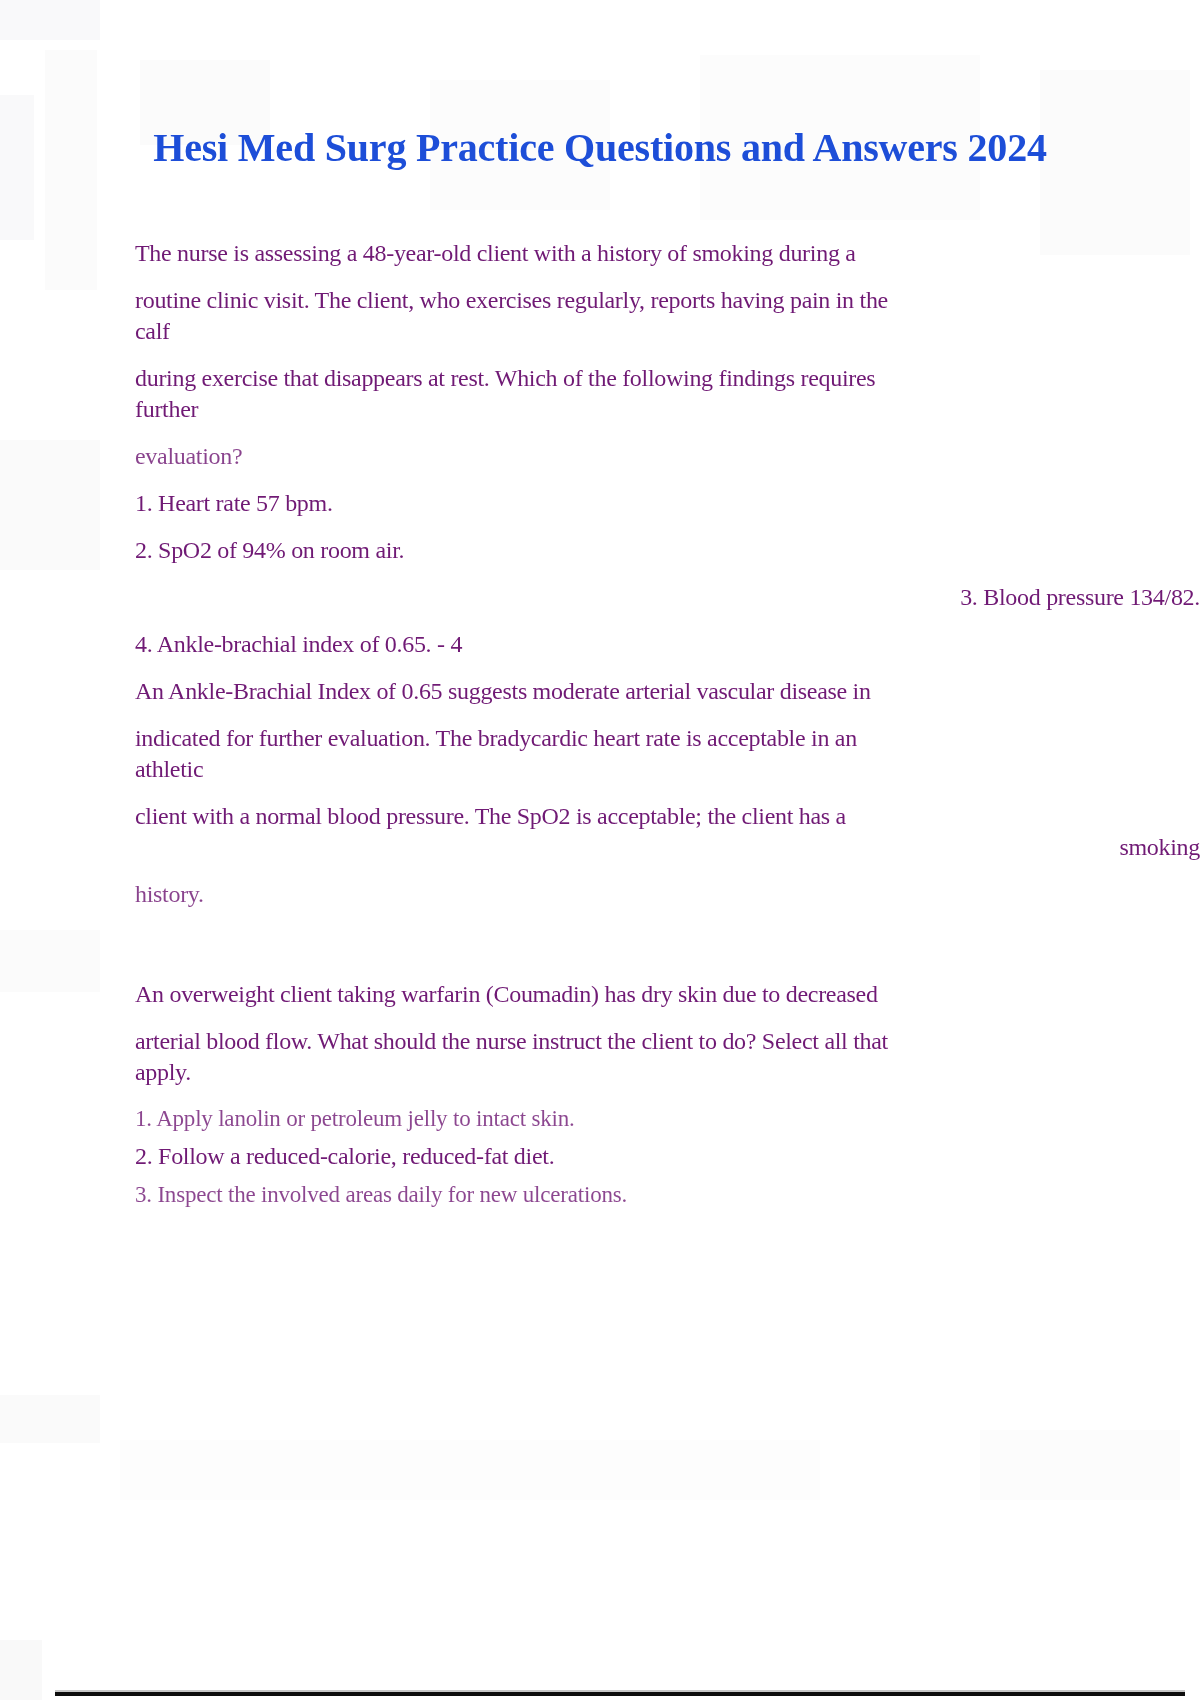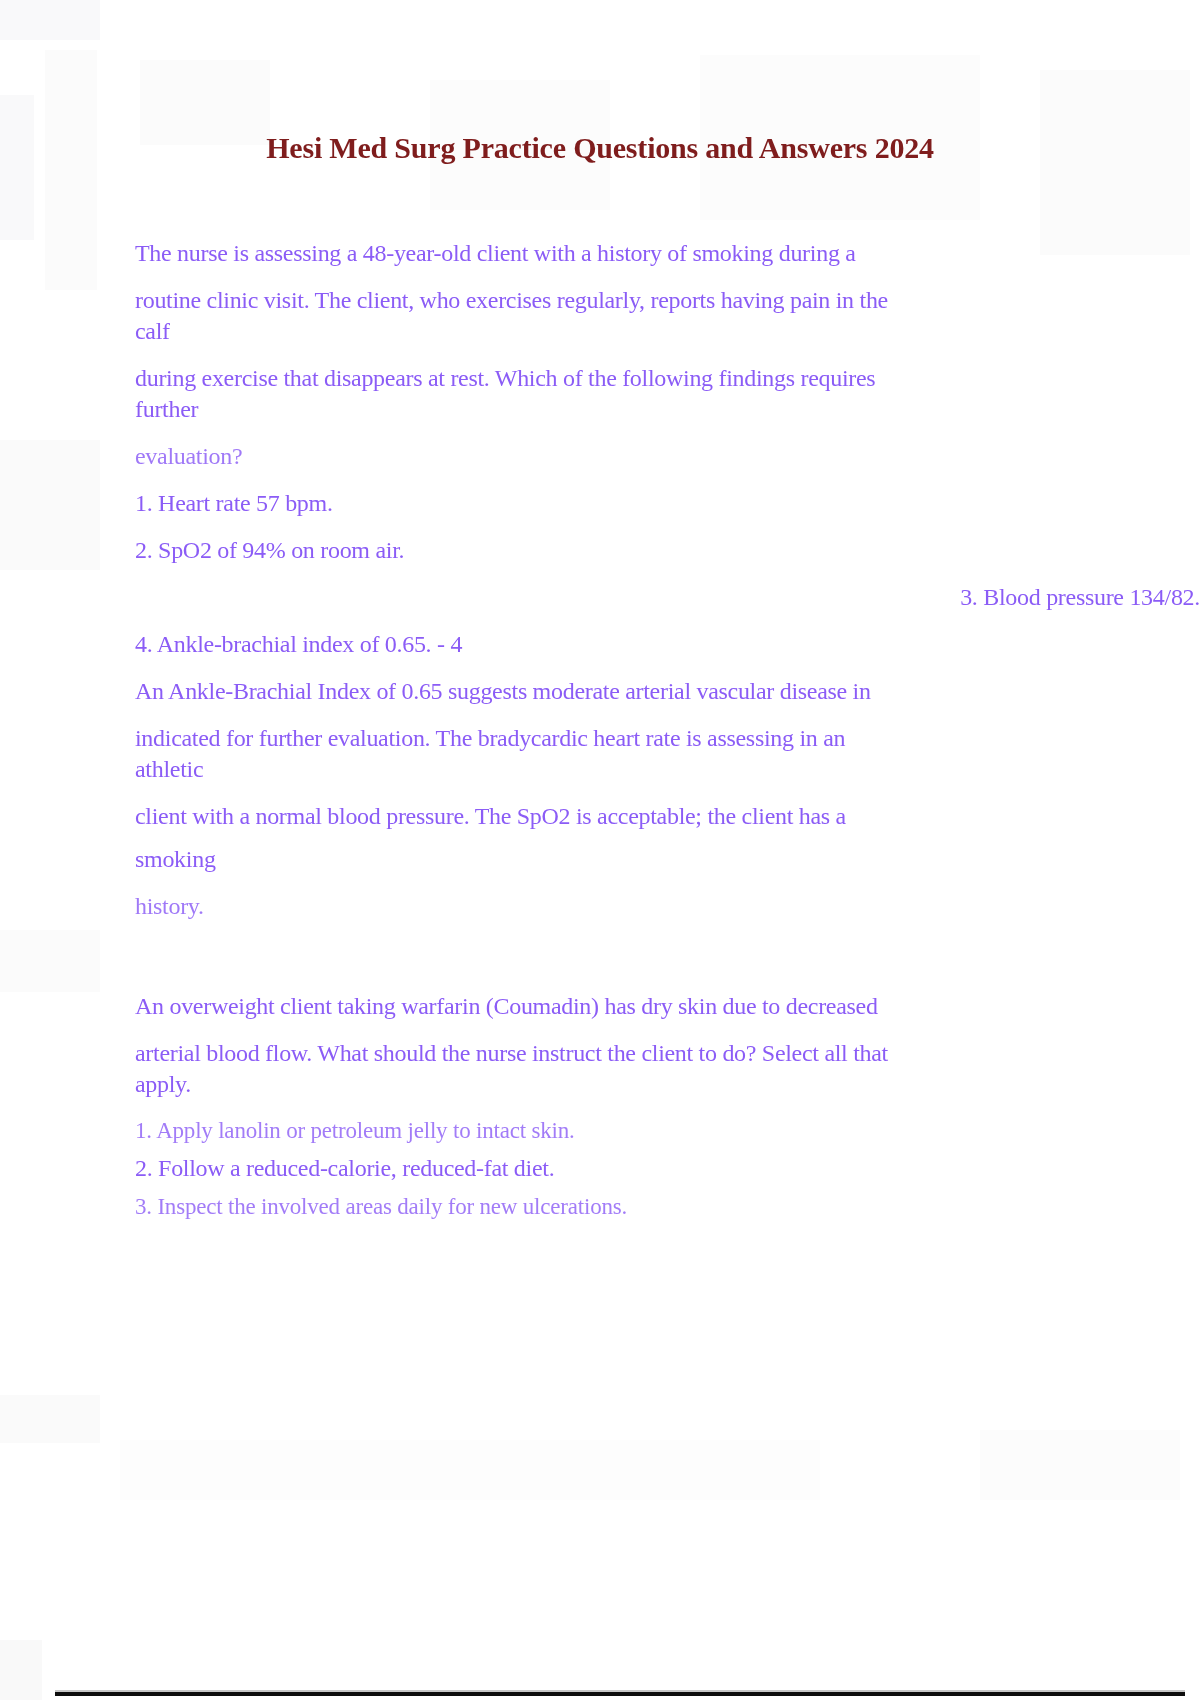--- a/index.html
+++ b/index.html
@@ -7,33 +7,33 @@
     position: relative;
     width: 1200px;
     height: 1700px;
     background: #ffffff;
     overflow: hidden;
     font-family: "Liberation Serif", serif;
   }
   .title {
     margin: 128px 0 0 0;
     text-align: center;
-    font-size: 30px;
+    font-size: 40px;
     line-height: 40px;
     font-weight: bold;
     letter-spacing: -0.2px;
-    color: #7f1d1d;
+    color: #1d4ed8;
     filter: blur(0.25px);
   }
   .lines { padding-left: 135px; }
   .line {
     font-size: 24px;
     line-height: 26px;
     letter-spacing: -0.3px;
-    color: #8b5cf6;
+    color: #701a75;
     white-space: nowrap;
     filter: blur(0.25px);
   }
   .fx-soft { opacity: 0.82; filter: blur(0.45px); }
   .fx-blur { opacity: 0.80; filter: blur(0.6px); font-size: 23px; letter-spacing: -0.2px; }
   .footer-rule {
     position: absolute;
     left: 55px;
     top: 1692px;
     width: 1130px;
@@ -82,24 +82,24 @@
       <div class="line fx-sharp" style="margin-top: 21px;">routine clinic visit. The client, who exercises regularly, reports having pain in the</div>
       <div class="line fx-sharp" style="margin-top: 5px;">calf</div>
       <div class="line fx-sharp" style="margin-top: 21px;">during exercise that disappears at rest. Which of the following findings requires</div>
       <div class="line fx-sharp" style="margin-top: 5px;">further</div>
       <div class="line fx-soft" style="margin-top: 21px;">evaluation?</div>
       <div class="line fx-sharp" style="margin-top: 21px;">1. Heart rate 57 bpm.</div>
       <div class="line fx-sharp" style="margin-top: 21px;">2. SpO2 of 94% on room air.</div>
       <div class="line fx-sharp" style="margin-top: 21px; text-align: right;">3. Blood pressure 134/82.</div>
       <div class="line fx-sharp" style="margin-top: 21px;">4. Ankle-brachial index of 0.65. - 4</div>
       <div class="line fx-sharp" style="margin-top: 21px;">An Ankle-Brachial Index of 0.65 suggests moderate arterial vascular disease in</div>
-      <div class="line fx-sharp" style="margin-top: 21px;">indicated for further evaluation. The bradycardic heart rate is assessing in an</div>
+      <div class="line fx-sharp" style="margin-top: 21px;">indicated for further evaluation. The bradycardic heart rate is acceptable in an</div>
       <div class="line fx-sharp" style="margin-top: 5px;">athletic</div>
       <div class="line fx-sharp" style="margin-top: 21px;">client with a normal blood pressure. The SpO2 is acceptable; the client has a</div>
-      <div class="line fx-sharp" style="margin-top: 17px;">smoking</div>
+      <div class="line fx-sharp" style="margin-top: 5px; text-align: right;">smoking</div>
       <div class="line fx-soft" style="margin-top: 21px;">history.</div>
       <div class="line fx-sharp" style="margin-top: 74px;">An overweight client taking warfarin (Coumadin) has dry skin due to decreased</div>
       <div class="line fx-sharp" style="margin-top: 21px;">arterial blood flow. What should the nurse instruct the client to do? Select all that</div>
       <div class="line fx-sharp" style="margin-top: 5px;">apply.</div>
       <div class="line fx-blur" style="margin-top: 21px;">1. Apply lanolin or petroleum jelly to intact skin.</div>
       <div class="line fx-sharp" style="margin-top: 11px;">2. Follow a reduced-calorie, reduced-fat diet.</div>
       <div class="line fx-blur" style="margin-top: 13px;">3. Inspect the involved areas daily for new ulcerations.</div>
     </div>
 
   <div class="footer-rule"></div>

